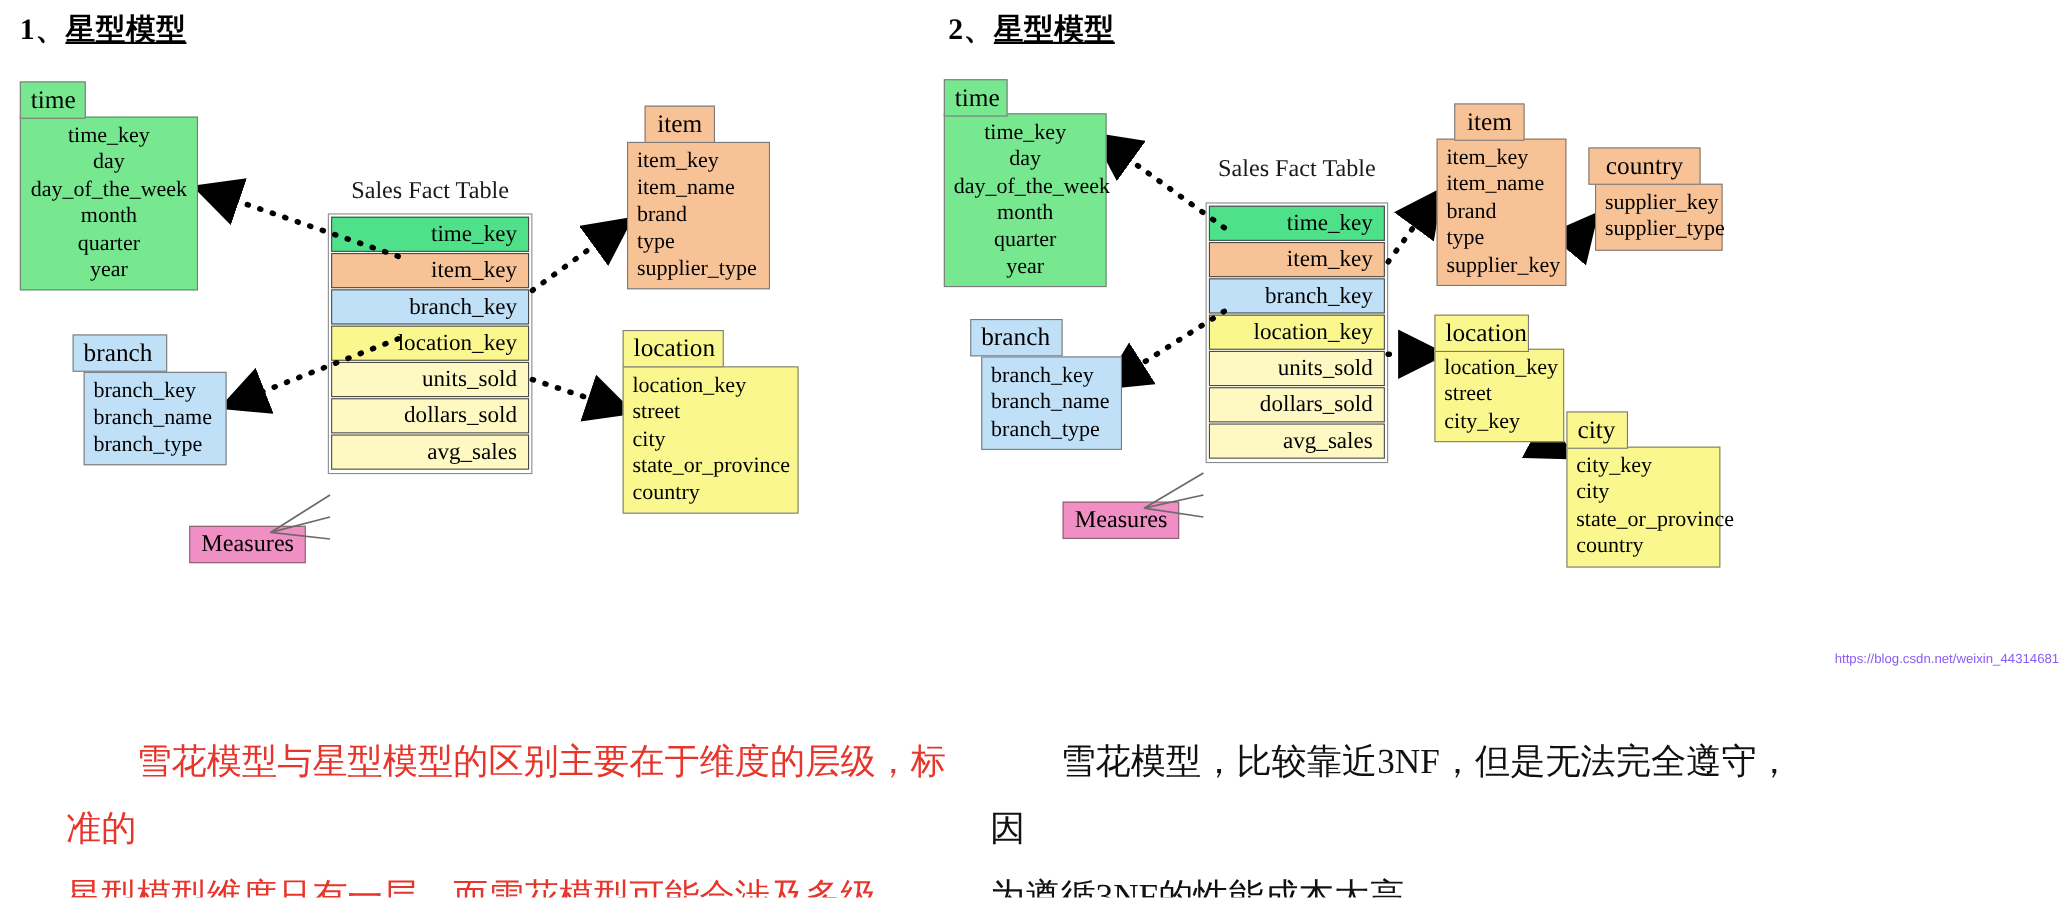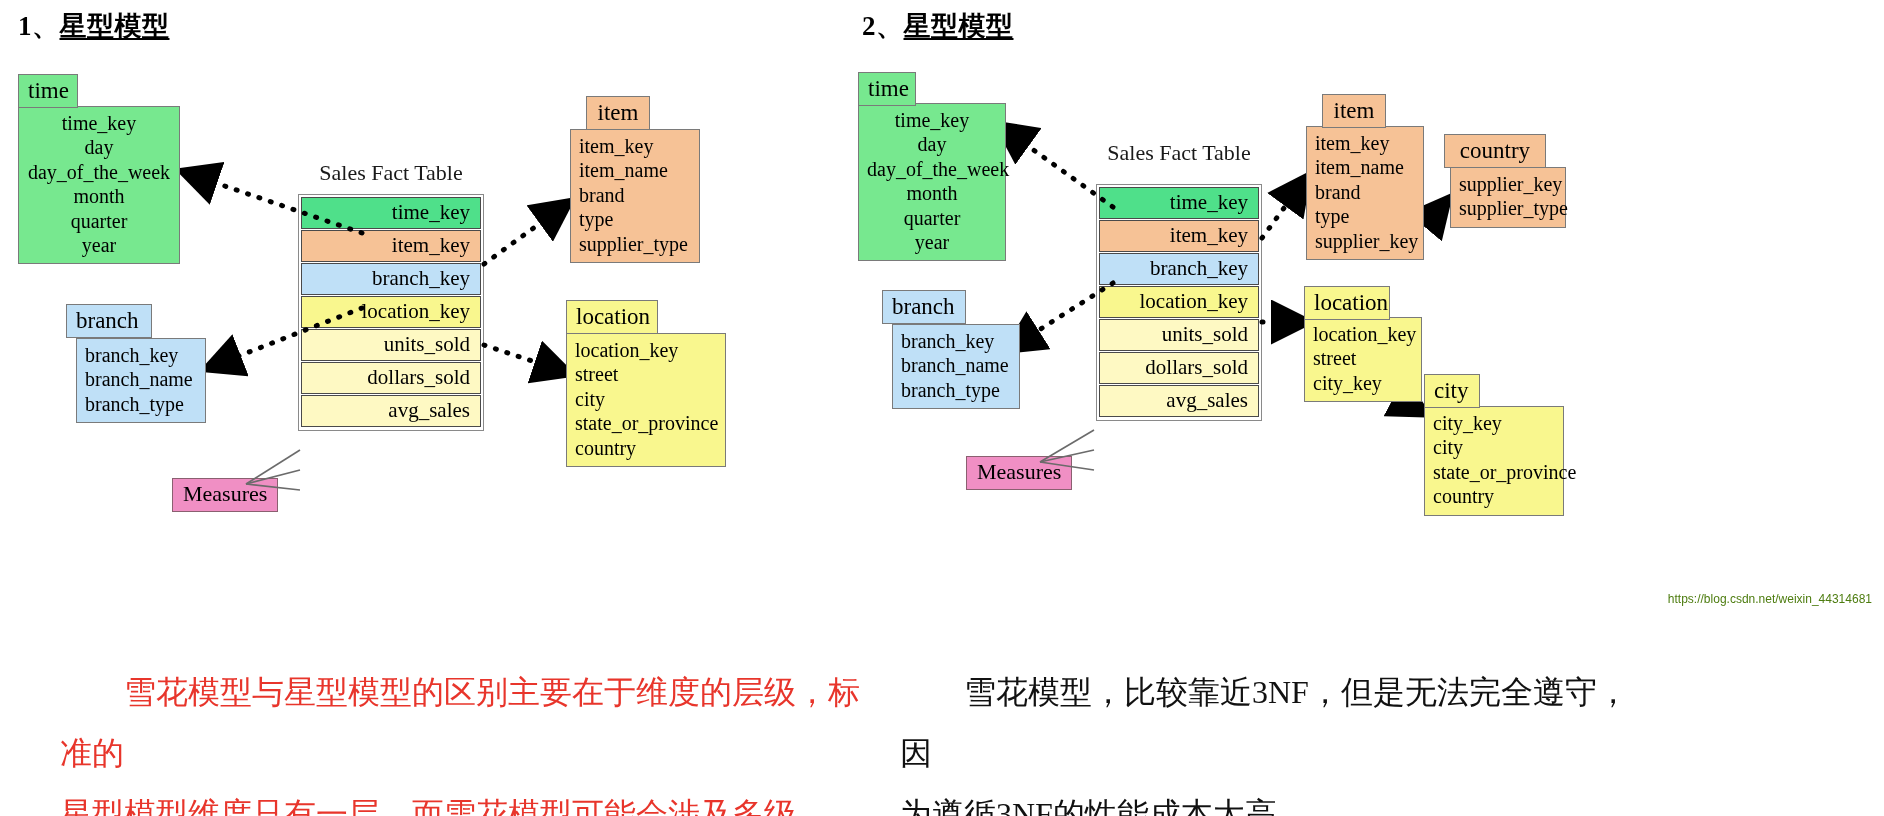--- a/index.html
+++ b/index.html
@@ -115,21 +115,21 @@
     white-space:pre-line;
   }
   .caption.red{color:#e8352b;}
   .caption.black{color:#111;}
 
   .watermark{
     position:absolute;
     right:12px;bottom:6px;
     font-family:"Liberation Sans", sans-serif;
     font-size:12px;
-    color:#4d7c0f;
+    color:#8b5cf6;
     white-space:nowrap;
   }
 </style>
 </head>
 <body>
 
 <div class="page">
 
   <svg class="links" viewBox="0 0 1884 816">
     <defs>

